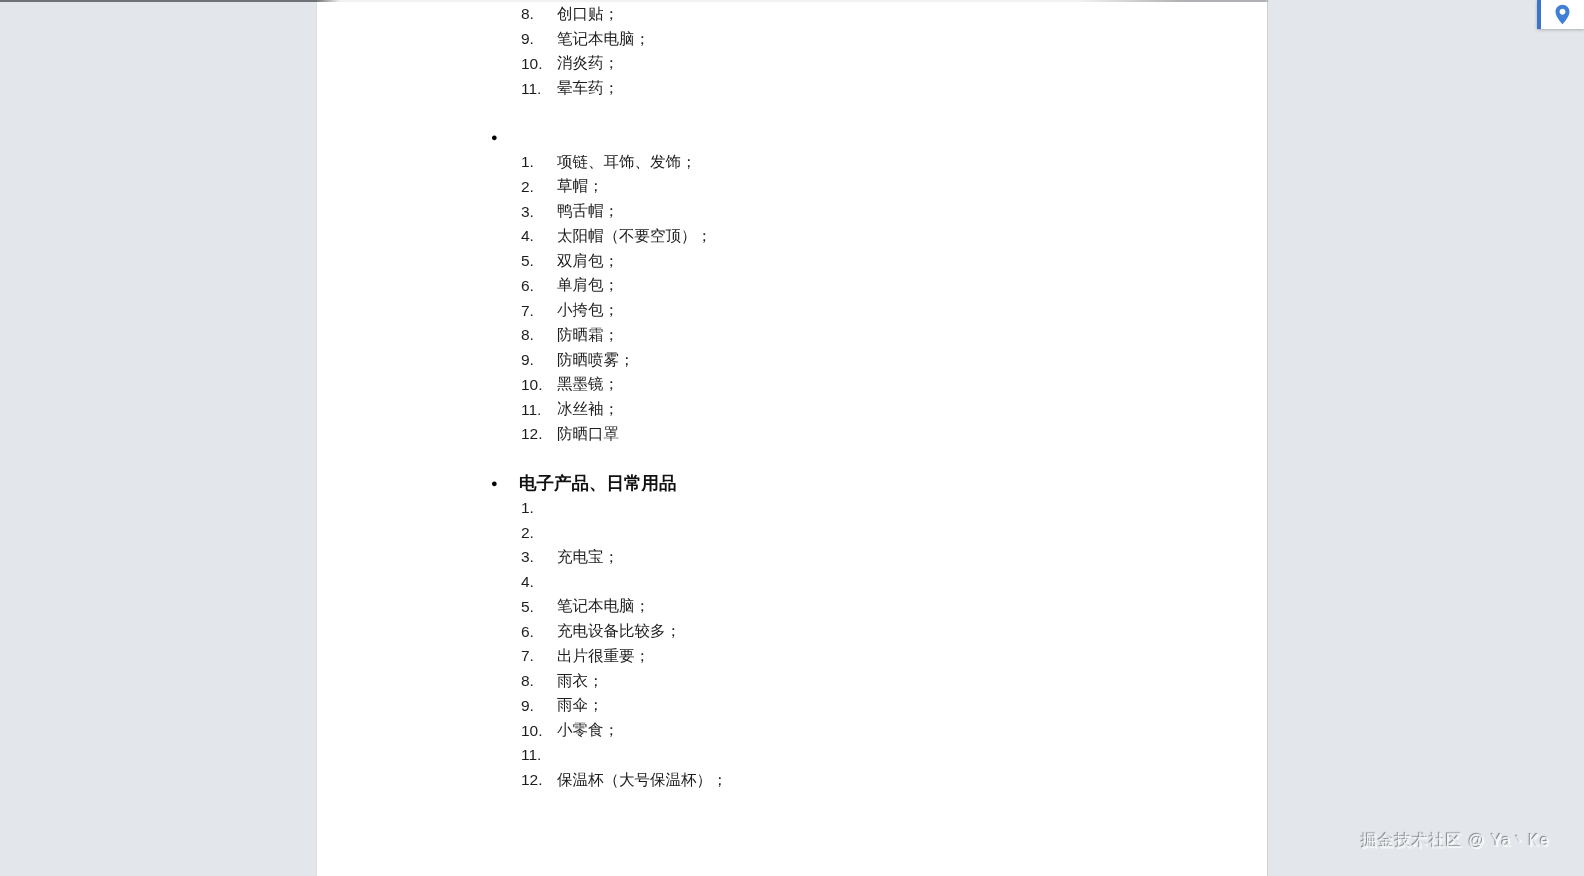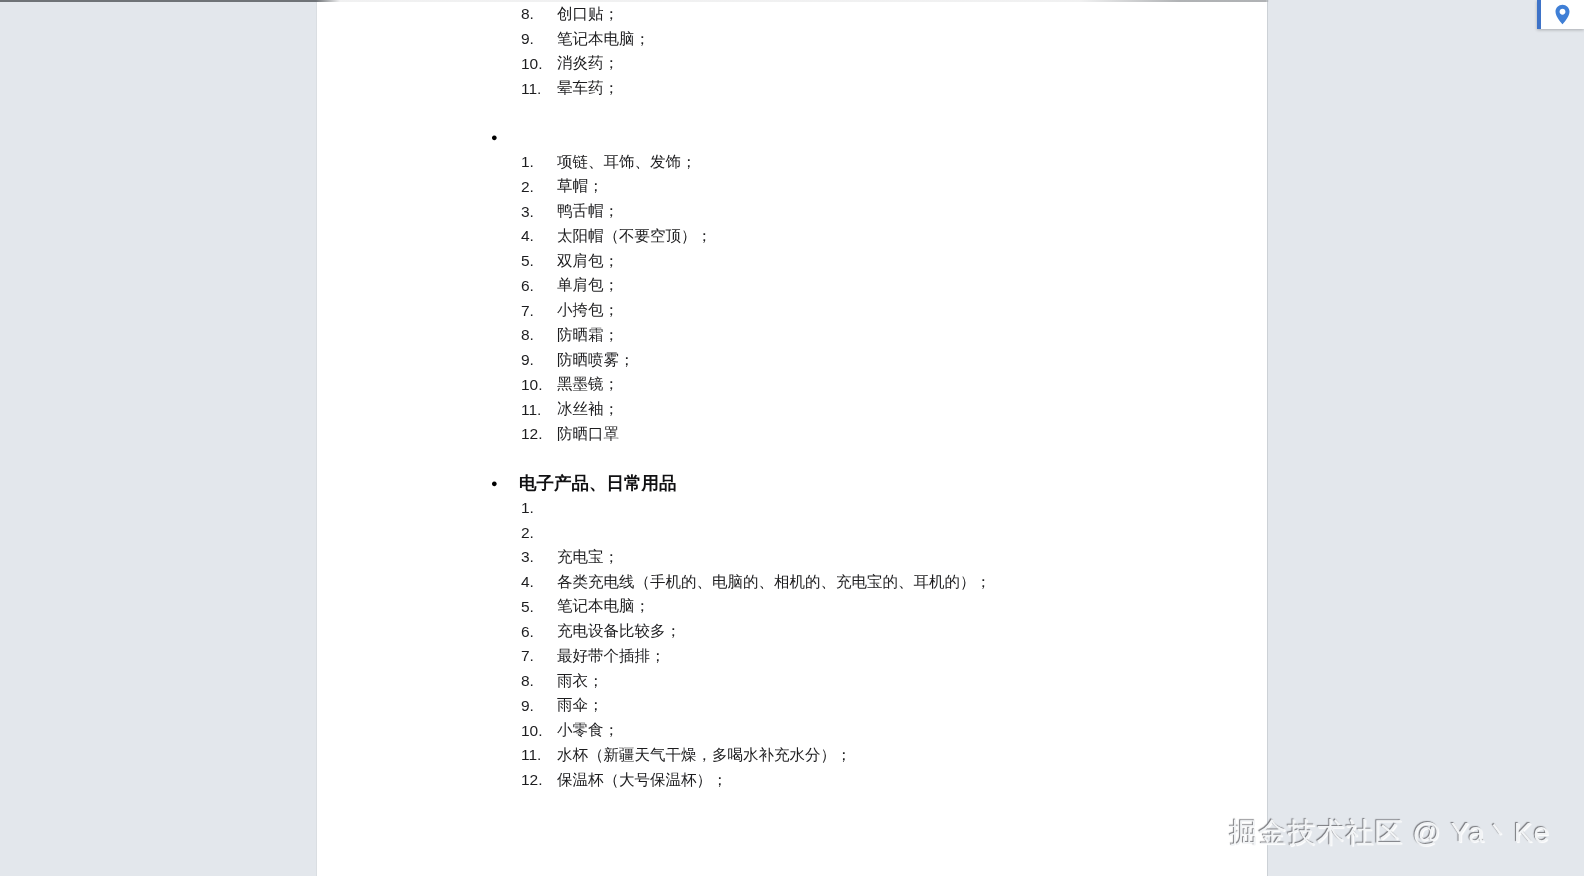--- a/index.html
+++ b/index.html
@@ -50,21 +50,21 @@
     display: flex; align-items: stretch;
     background: #ffffff;
     box-shadow: 0 1px 3px rgba(0,0,0,0.25);
   }
   .accent-bar { width: 4px; background: #3e73c8; }
   .pin-wrap { width: 43px; display: flex; align-items: center; justify-content: center; }
 
   
   .watermark {
     position: absolute; right: 34px; bottom: 24px;
-    font-size: 28px; letter-spacing: 1px;
+    font-size: 16px; letter-spacing: 1px;
     color: #f2f4f6;
     text-shadow: -1px -1px 1px rgba(106,108,112,0.9), 1px 1px 1px #ffffff;
   }
 </style>
 </head>
 <body>
 
 <div class="screen">
 
   <div class="top-line"></div>
@@ -147,49 +147,47 @@
         </div>
         <div class="row item-row">
           <span class="item-num">2.</span>
         </div>
         <div class="row item-row">
           <span class="item-num">3.</span>
           <span class="item-text">充电宝；</span>
         </div>
         <div class="row item-row">
           <span class="item-num">4.</span>
-          <span class="item-text">各类充电线（手机的、电脑的、相机的、充电宝的、耳机的）；</span>
         </div>
         <div class="row item-row">
           <span class="item-num">5.</span>
           <span class="item-text">笔记本电脑；</span>
         </div>
         <div class="row item-row">
           <span class="item-num">6.</span>
           <span class="item-text">充电设备比较多；</span>
         </div>
         <div class="row item-row">
           <span class="item-num">7.</span>
-          <span class="item-text">最好带个插排；</span>
+          <span class="item-text">出片很重要；</span>
         </div>
         <div class="row item-row">
           <span class="item-num">8.</span>
           <span class="item-text">雨衣；</span>
         </div>
         <div class="row item-row">
           <span class="item-num">9.</span>
           <span class="item-text">雨伞；</span>
         </div>
         <div class="row item-row">
           <span class="item-num">10.</span>
           <span class="item-text">小零食；</span>
         </div>
         <div class="row item-row">
           <span class="item-num">11.</span>
-          <span class="item-text">水杯（新疆天气干燥，多喝水补充水分）；</span>
         </div>
         <div class="row item-row">
           <span class="item-num">12.</span>
           <span class="item-text">保温杯（大号保温杯）；</span>
         </div>
       </div>
   </div>
 
   <div class="popup">
     <span class="accent-bar"></span>

